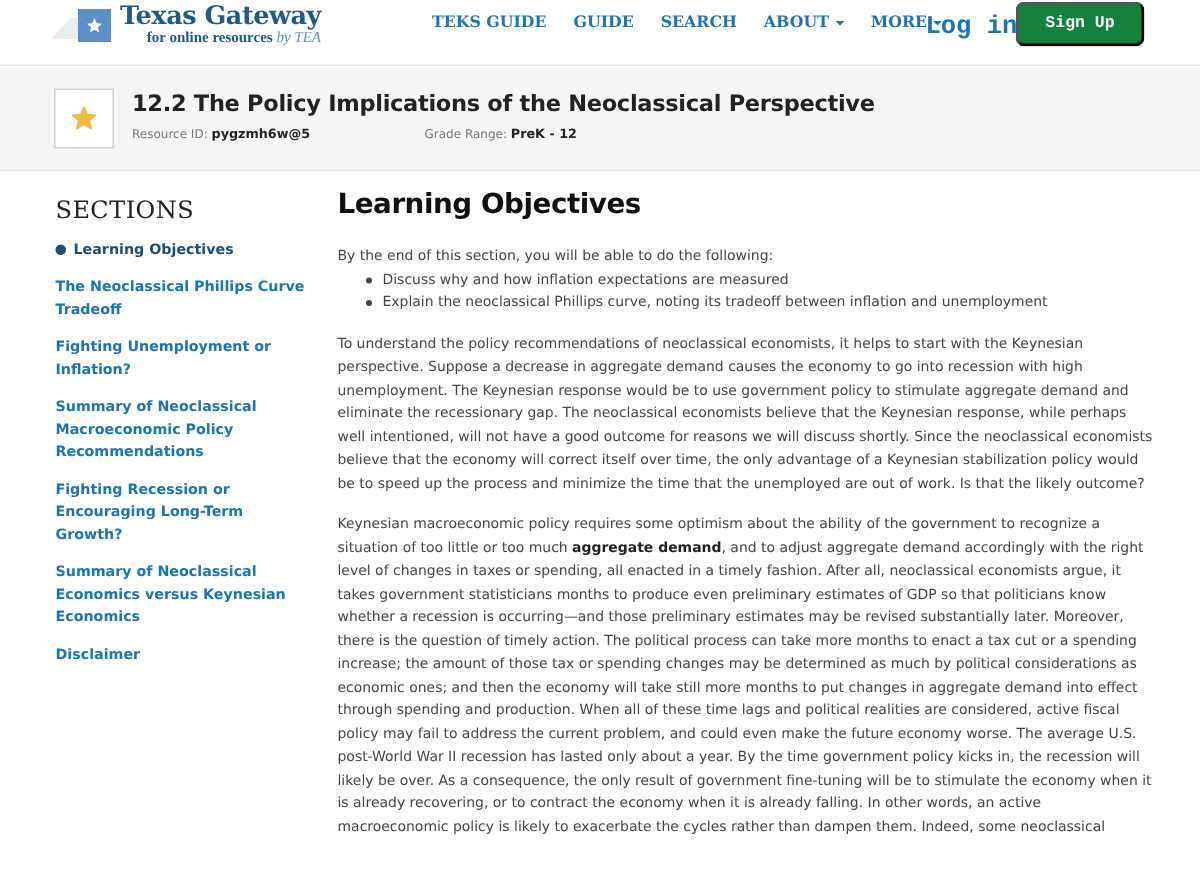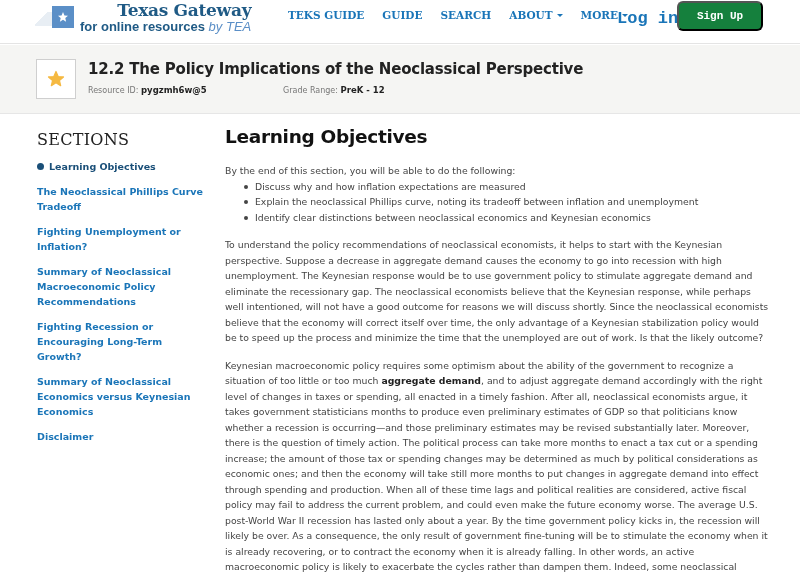--- a/index.html
+++ b/index.html
@@ -7,21 +7,21 @@
   body { font-family: "DejaVu Sans", sans-serif; color: #333; position: relative; }
 
   
   .topnav { position: absolute; left: 0; top: 0; width: 800px; height: 44px; background: #fff; border-bottom: 1px solid #e4e4e4; }
   .logo { position: absolute; left: 38px; top: 2px; height: 30px; display: flex; align-items: center; }
   .logo-shadow { position: absolute; left: -3px; top: 10px; width: 18px; height: 14px; background: linear-gradient(135deg, transparent 40%, #e8eef4 40%); }
   .logo-box { position: relative; width: 22px; height: 22px; background: #5b8fc7; display: flex; align-items: center; justify-content: center; margin-left: 14px; }
   .logo-box svg { width: 12px; height: 12px; }
   .logo-text { margin-left: 6px; line-height: 1; text-align: right; }
   .logo-title { font-family: "DejaVu Serif", serif; font-weight: bold; font-size: 17px; color: #1f5a85; letter-spacing: -0.3px; display: block; }
-  .logo-sub { font-family: Liberation Sans, sans-serif; font-weight: bold; font-size: 13px; color: #1f5a85; display: block; margin-top: 1px; }
+  .logo-sub { font-family: Liberation Serif, serif; font-weight: bold; font-size: 10px; color: #1f5a85; display: block; margin-top: 1px; }
   .logo-sub em { font-style: italic; font-weight: normal; color: #5b8fc7; }
 
   .navlinks { position: absolute; top: 9px; left: 288px; display: flex; gap: 0; }
   .navlink { font-family: "DejaVu Serif", serif; font-weight: bold; font-size: 10.5px; color: #1a75b8; margin-right: 18px; white-space: nowrap; display: flex; align-items: center; }
   .caret { display: inline-block; width: 0; height: 0; border-left: 3px solid transparent; border-right: 3px solid transparent; border-top: 3px solid #1a75b8; margin-left: 4px; }
   .login { position: absolute; left: 617px; top: 9px; font-family: Liberation Mono, monospace; font-weight: bold; font-size: 17px; color: #1a75b8; }
   .signup { position: absolute; left: 677px; top: 1px; width: 86px; height: 30px; background: #15803d; border-radius: 6px; color: #fff; font-family: Liberation Mono, monospace; font-weight: bold; font-size: 11px; display: flex; align-items: center; justify-content: center; }
 
   
   .titleband { position: absolute; left: 0; top: 45px; width: 800px; height: 69px; background: #f5f5f3; border-bottom: 1px solid #e6e6e6; }
@@ -120,17 +120,16 @@
   <a class="side-item">Summary of Neoclassical Economics versus Keynesian Economics</a>
   <a class="side-item">Disclaimer</a>
 </div>
 
 <div class="main">
   <h1>Learning Objectives</h1>
   <p>By the end of this section, you will be able to do the following:</p>
   <ul>
     <li>Discuss why and how inflation expectations are measured</li>
     <li>Explain the neoclassical Phillips curve, noting its tradeoff between inflation and unemployment</li>
-    <li>Identify clear distinctions between neoclassical economics and Keynesian economics</li>
   </ul>
   <p class="para">To understand the policy recommendations of neoclassical economists, it helps to start with the Keynesian perspective. Suppose a decrease in aggregate demand causes the economy to go into recession with high unemployment. The Keynesian response would be to use government policy to stimulate aggregate demand and eliminate the recessionary gap. The neoclassical economists believe that the Keynesian response, while perhaps well intentioned, will not have a good outcome for reasons we will discuss shortly. Since the neoclassical economists believe that the economy will correct itself over time, the only advantage of a Keynesian stabilization policy would be to speed up the process and minimize the time that the unemployed are out of work. Is that the likely outcome?</p>
   <p class="para"><span>Keynesian macroeconomic policy requires some optimism about the ability of the government to recognize a situation of too little or too much </span><b>aggregate demand</b><span>, and to adjust aggregate demand accordingly with the right level of changes in taxes or spending, all enacted in a timely fashion. After all, neoclassical economists argue, it takes government statisticians months to produce even preliminary estimates of GDP so that politicians know whether a recession is occurring—and those preliminary estimates may be revised substantially later. Moreover, there is the question of timely action. The political process can take more months to enact a tax cut or a spending increase; the amount of those tax or spending changes may be determined as much by political considerations as economic ones; and then the economy will take still more months to put changes in aggregate demand into effect through spending and production. When all of these time lags and political realities are considered, active fiscal policy may fail to address the current problem, and could even make the future economy worse. The average U.S. post-World War II recession has lasted only about a year. By the time government policy kicks in, the recession will likely be over. As a consequence, the only result of government fine-tuning will be to stimulate the economy when it is already recovering, or to contract the economy when it is already falling. In other words, an active macroeconomic policy is likely to exacerbate the cycles rather than dampen them. Indeed, some neoclassical</span></p>
 </div>
 
 </body></html>

